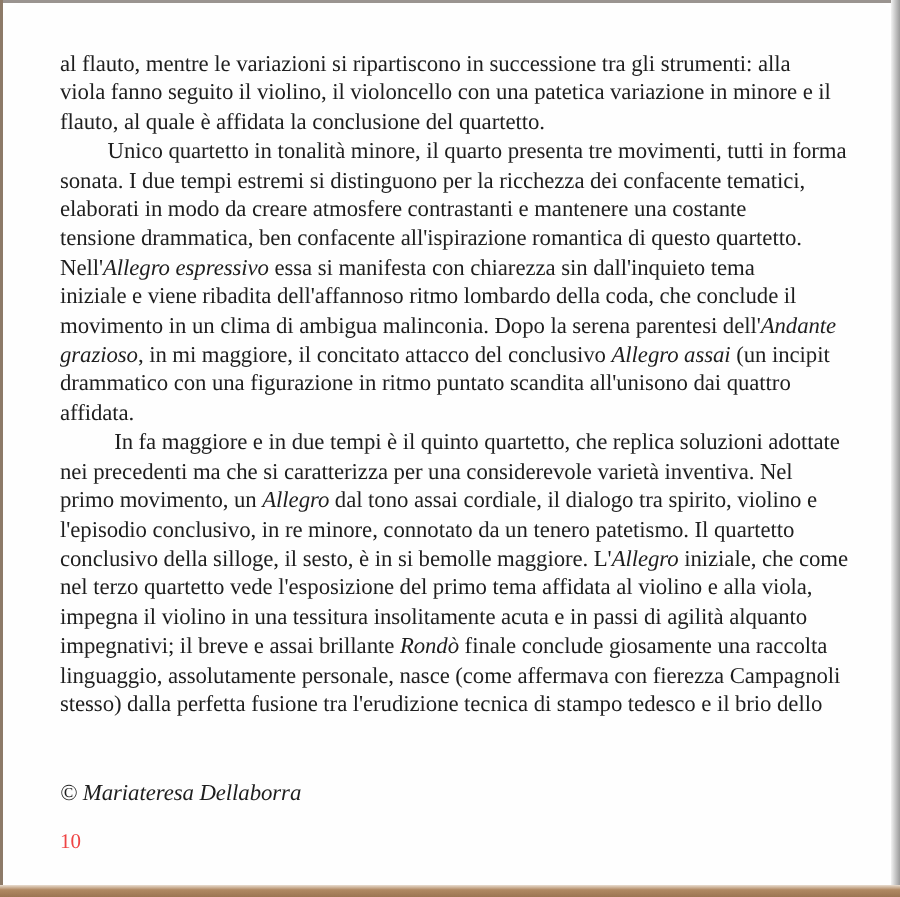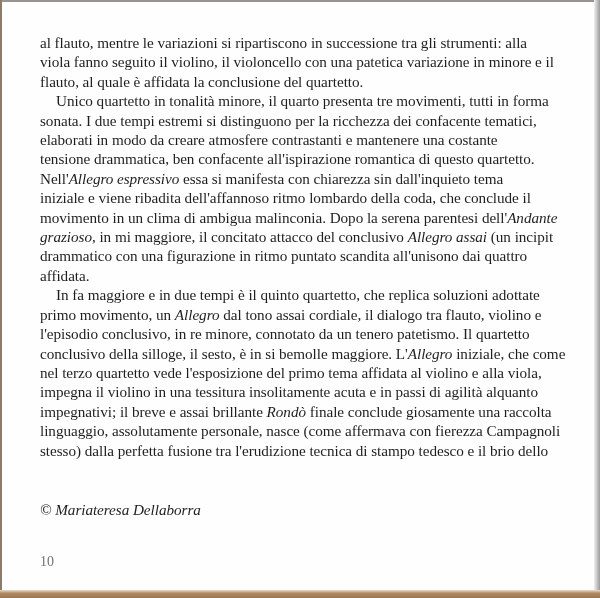--- a/index.html
+++ b/index.html
@@ -18,27 +18,27 @@
       background: linear-gradient(to right, #f2f2f2, #bdbdbd 60%, #9a9a9a); }
     .edge-bottom { position: absolute; left: 0; bottom: 0; width: 600px; height: 8px;
       background: linear-gradient(to bottom, #e9ddd0, #b08963 40%, #9c7552); }
     .text {
       position: absolute; left: 40px; top: 33px; width: 540px;
       font-family: "Liberation Serif", "DejaVu Serif", serif;
       font-size: 15.2px; line-height: 19.4px; color: #1e1e1e;
       letter-spacing: -0.05px;
     }
     .line { white-space: nowrap; display: block; }
-    .line.indent { padding-left: 16px; }
+    .line.indent { padding-left: 16px; text-align: center; }
     i { font-style: italic; }
     .attribution { font-style: italic; margin-top: 40px; }
     .page-number {
       position: absolute; left: 40px; top: 554px;
       font-family: "Liberation Serif", "DejaVu Serif", serif;
-      font-size: 14px; color: #737373;
+      font-size: 14px; color: #ef4444;
     }
   </style>
 </head>
 <body>
 
 <div class="page">
   <div class="edge-top"></div>
   <div class="edge-left"></div>
   <div class="edge-right"></div>
   <div class="edge-bottom"></div>
@@ -52,21 +52,22 @@
         <span class="line"><span>sonata. I due tempi estremi si distinguono per la ricchezza dei confacente tematici,</span></span>
         <span class="line"><span>elaborati in modo da creare atmosfere contrastanti e mantenere una costante</span></span>
         <span class="line"><span>tensione drammatica, ben confacente all'ispirazione  romantica di questo quartetto.</span></span>
         <span class="line"><span>Nell'</span><i>Allegro espressivo</i><span> essa si manifesta con chiarezza sin dall'inquieto tema</span></span>
         <span class="line"><span>iniziale e viene ribadita dell'affannoso ritmo lombardo della coda, che conclude il</span></span>
         <span class="line"><span>movimento in un clima di ambigua malinconia. Dopo la serena parentesi dell'</span><i>Andante</i></span>
         <span class="line"><i>grazioso</i><span>, in mi maggiore, il concitato attacco del conclusivo </span><i>Allegro assai</i><span> (un incipit</span></span>
         <span class="line"><span>drammatico con una figurazione in ritmo puntato scandita all'unisono dai quattro</span></span>
         <span class="line"><span>affidata.</span></span>
         <span class="line indent"><span>In fa maggiore e in due tempi è il quinto quartetto, che replica soluzioni adottate</span></span>
-        <span class="line"><span>primo movimento, un </span><i>Allegro</i><span> dal tono assai cordiale, il dialogo tra flauto, violino e</span></span>
+        <span class="line"><span>nei precedenti ma che si caratterizza per una considerevole varietà inventiva. Nel</span></span>
+        <span class="line"><span>primo movimento, un </span><i>Allegro</i><span> dal tono assai cordiale, il dialogo tra spirito, violino e</span></span>
         <span class="line"><span>l'episodio conclusivo, in re minore, connotato da un tenero patetismo. Il quartetto</span></span>
         <span class="line"><span>conclusivo della silloge, il sesto, è in si bemolle maggiore. L'</span><i>Allegro</i><span> iniziale, che come</span></span>
         <span class="line"><span>nel terzo quartetto vede l'esposizione del primo tema affidata al violino e alla viola,</span></span>
         <span class="line"><span>impegna il violino in una tessitura insolitamente acuta e in passi di agilità alquanto</span></span>
         <span class="line"><span>impegnativi; il breve e assai brillante </span><i>Rondò</i><span> finale conclude giosamente una raccolta</span></span>
         <span class="line"><span>linguaggio, assolutamente personale, nasce (come affermava con fierezza Campagnoli</span></span>
         <span class="line"><span>stesso) dalla perfetta fusione tra l'erudizione tecnica di stampo tedesco e il brio dello</span></span>
       </div>
     <span class="line attribution">© Mariateresa Dellaborra</span>
   </div>

